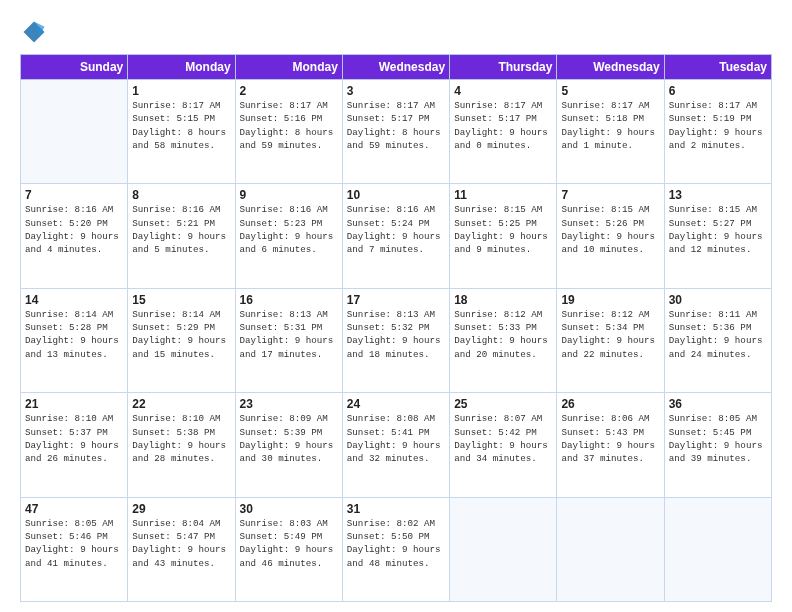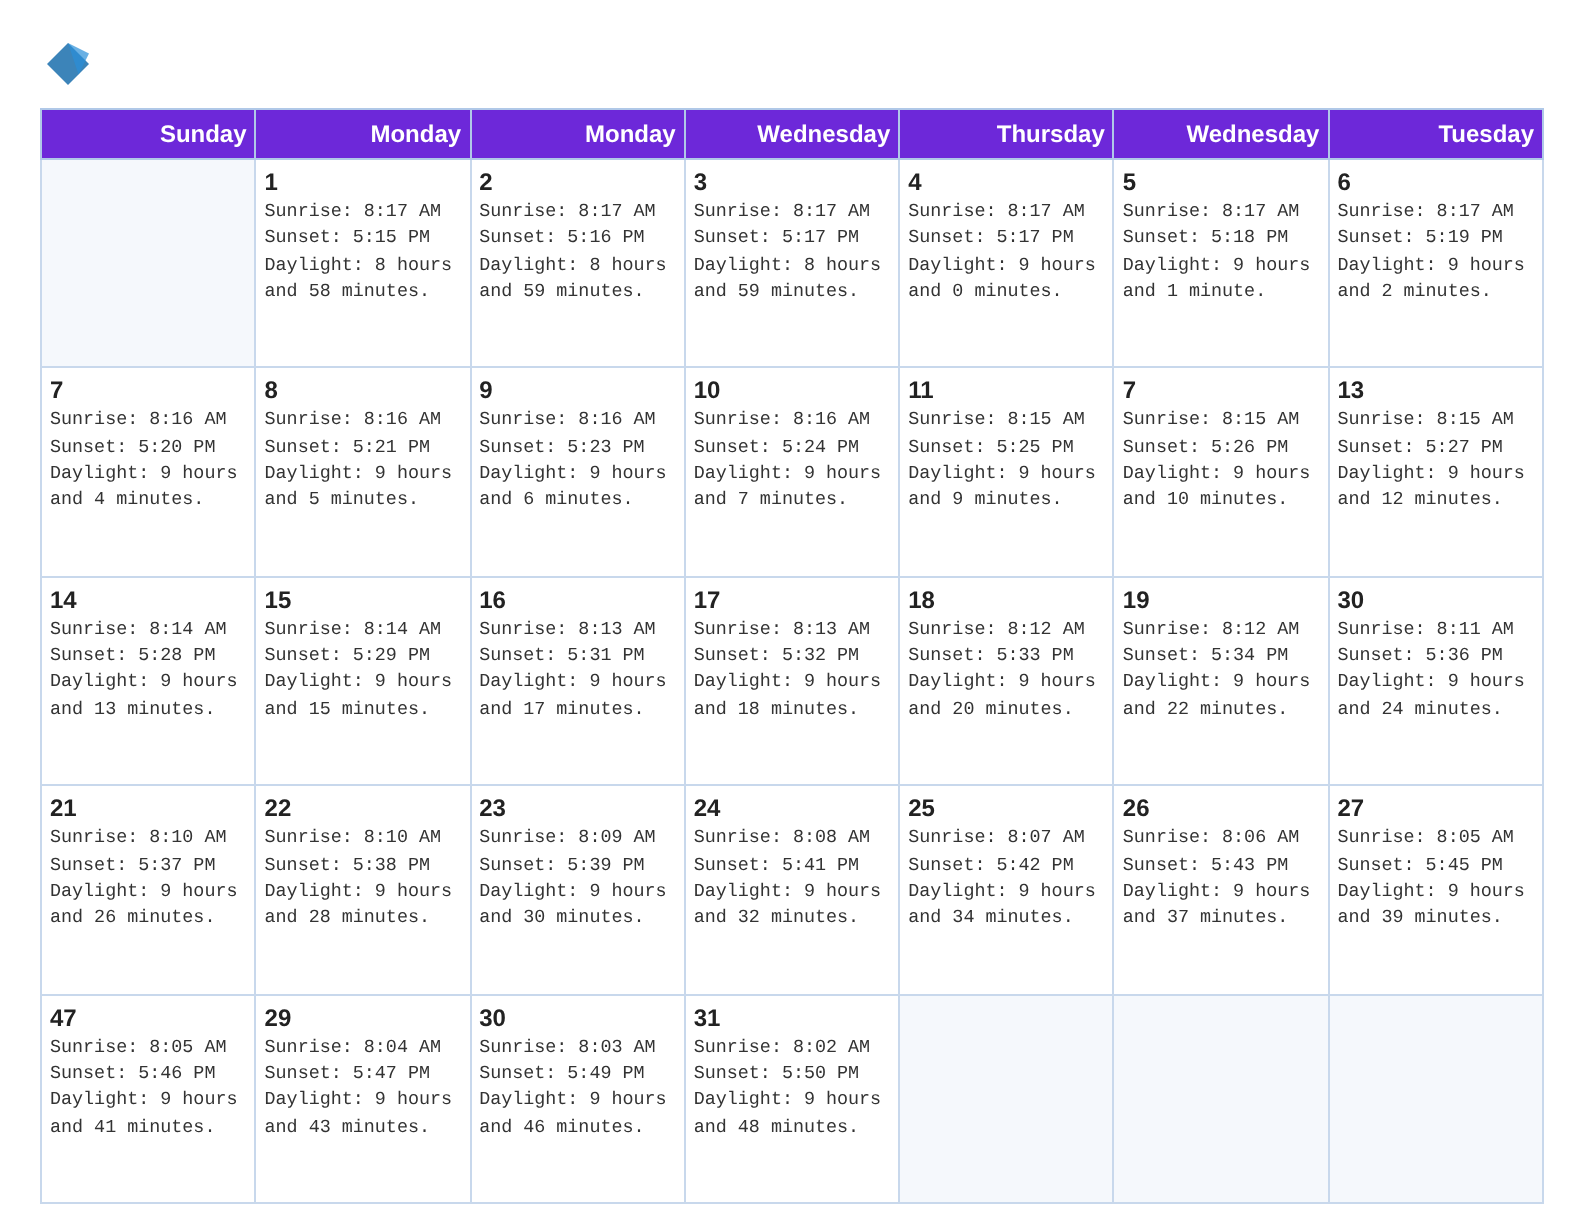--- a/index.html
+++ b/index.html
@@ -234,21 +234,21 @@
           </td>
           <td>
             <span class="day-number">25</span>
             <div class="day-info">Sunrise: 8:07 AM<br>Sunset: 5:42 PM<br>Daylight: 9 hours<br>and 34 minutes.</div>
           </td>
           <td>
             <span class="day-number">26</span>
             <div class="day-info">Sunrise: 8:06 AM<br>Sunset: 5:43 PM<br>Daylight: 9 hours<br>and 37 minutes.</div>
           </td>
           <td>
-            <span class="day-number">27</span>
+            <span class="day-number">36</span>
             <div class="day-info">Sunrise: 8:05 AM<br>Sunset: 5:45 PM<br>Daylight: 9 hours<br>and 39 minutes.</div>
           </td>
         </tr>
         <tr>
           <td>
             <span class="day-number">47</span>
             <div class="day-info">Sunrise: 8:05 AM<br>Sunset: 5:46 PM<br>Daylight: 9 hours<br>and 41 minutes.</div>
           </td>
           <td>
             <span class="day-number">29</span>

